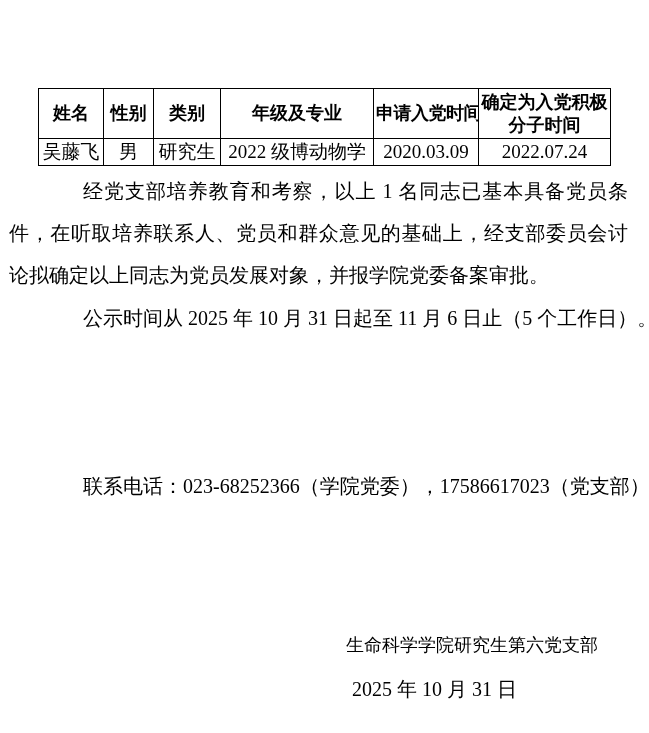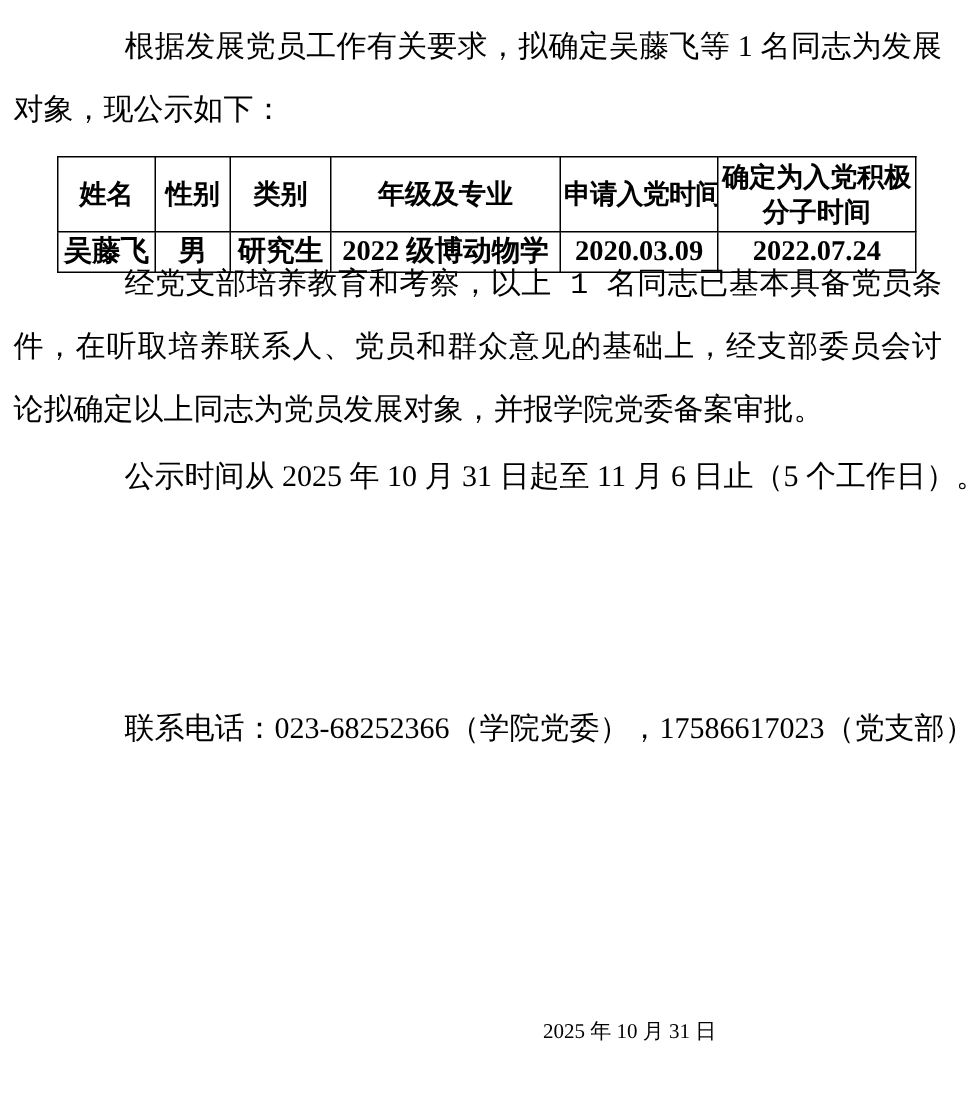--- a/index.html
+++ b/index.html
@@ -21,30 +21,30 @@
   .para {
     position: absolute;
     left: 9px;
     width: 619px;
     margin: 0;
     text-align: justify;
   }
   .indent { text-indent: 74px; }
   .oneline { white-space: nowrap; font-family: Liberation Serif, serif; }
   .p-intro    { top: 10px;  }
-  .p-review   { top: 170px; font-family: Liberation Mono, monospace; }
+  .p-review   { top: 170px; }
   .p-period   { top: 297px; }
   .p-feedback { top: 339px; }
   .p-phone    { top: 465px; }
   .p-email    { top: 506px; }
 
   table.roster {
     position: absolute;
     left: 38px;
-    top: 104px;
+    top: 88px;
     width: 572px;
     border-collapse: collapse;
     table-layout: fixed;
     font-family: "Liberation Serif", "DejaVu Serif", serif;
   }
   table.roster th, table.roster td {
     border: 1px solid #000000;
     padding: 0 2px;
     text-align: center;
     vertical-align: middle;
@@ -53,55 +53,54 @@
   table.roster th {
     height: 49px;
     font-size: 18px;
     font-weight: bold;
     line-height: 23px;
   }
   table.roster td {
     height: 26px;
     font-size: 19px;
     line-height: 24px;
-    font-weight: bold;
+    font-weight: normal;
   }
   .col-name    { width: 65px;  }
   .col-gender  { width: 50px;  }
   .col-type    { width: 67px;  }
   .col-major   { width: 153px; }
   .col-apply   { width: 105px; }
   .col-activist{ width: 132px; }
   th.nowrap-head { white-space: nowrap; letter-spacing: -0.5px; }
 
   .signature-org {
     position: absolute;
     right: 51px;
     top: 624px;
     margin: 0;
     font-size: 18px;
     line-height: 42px;
     white-space: nowrap;
   }
   .signature-date {
     position: absolute;
-    left: 362px;
+    left: 352px;
     top: 668px;
     margin: 0;
-    font-size: 14px;
+    font-size: 20px;
     line-height: 42px;
     white-space: nowrap;
   }
 </style>
 </head>
 <body>
 
 <div class="page">
 
-  <p class="para indent p-intro">根据发展党员工作有关要求，拟确定吴藤飞等 1 名同志为发展对象，现公示如下：</p>
 
   <table class="roster">
     <colgroup>
       <col class="col-name">
       <col class="col-gender">
       <col class="col-type">
       <col class="col-major">
       <col class="col-apply">
       <col class="col-activist">
     </colgroup>
@@ -128,16 +127,17 @@
   </table>
 
   <p class="para indent p-review">经党支部培养教育和考察，以上 1 名同志已基本具备党员条件，在听取培养联系人、党员和群众意见的基础上，经支部委员会讨论拟确定以上同志为党员发展对象，并报学院党委备案审批。</p>
 
   <p class="para indent oneline p-period">公示时间从 2025 年 10 月 31 日起至 11 月 6 日止（5 个工作日）。</p>
 
 
   <p class="para indent oneline p-phone">联系电话：023-68252366（学院党委），17586617023（党支部）；</p>
 
 
+  <p class="signature-org">生命科学学院研究生第六党支部</p>
 
   <p class="signature-date">2025 年 10 月 31 日</p>
 
 </div>
 
 </body></html>

